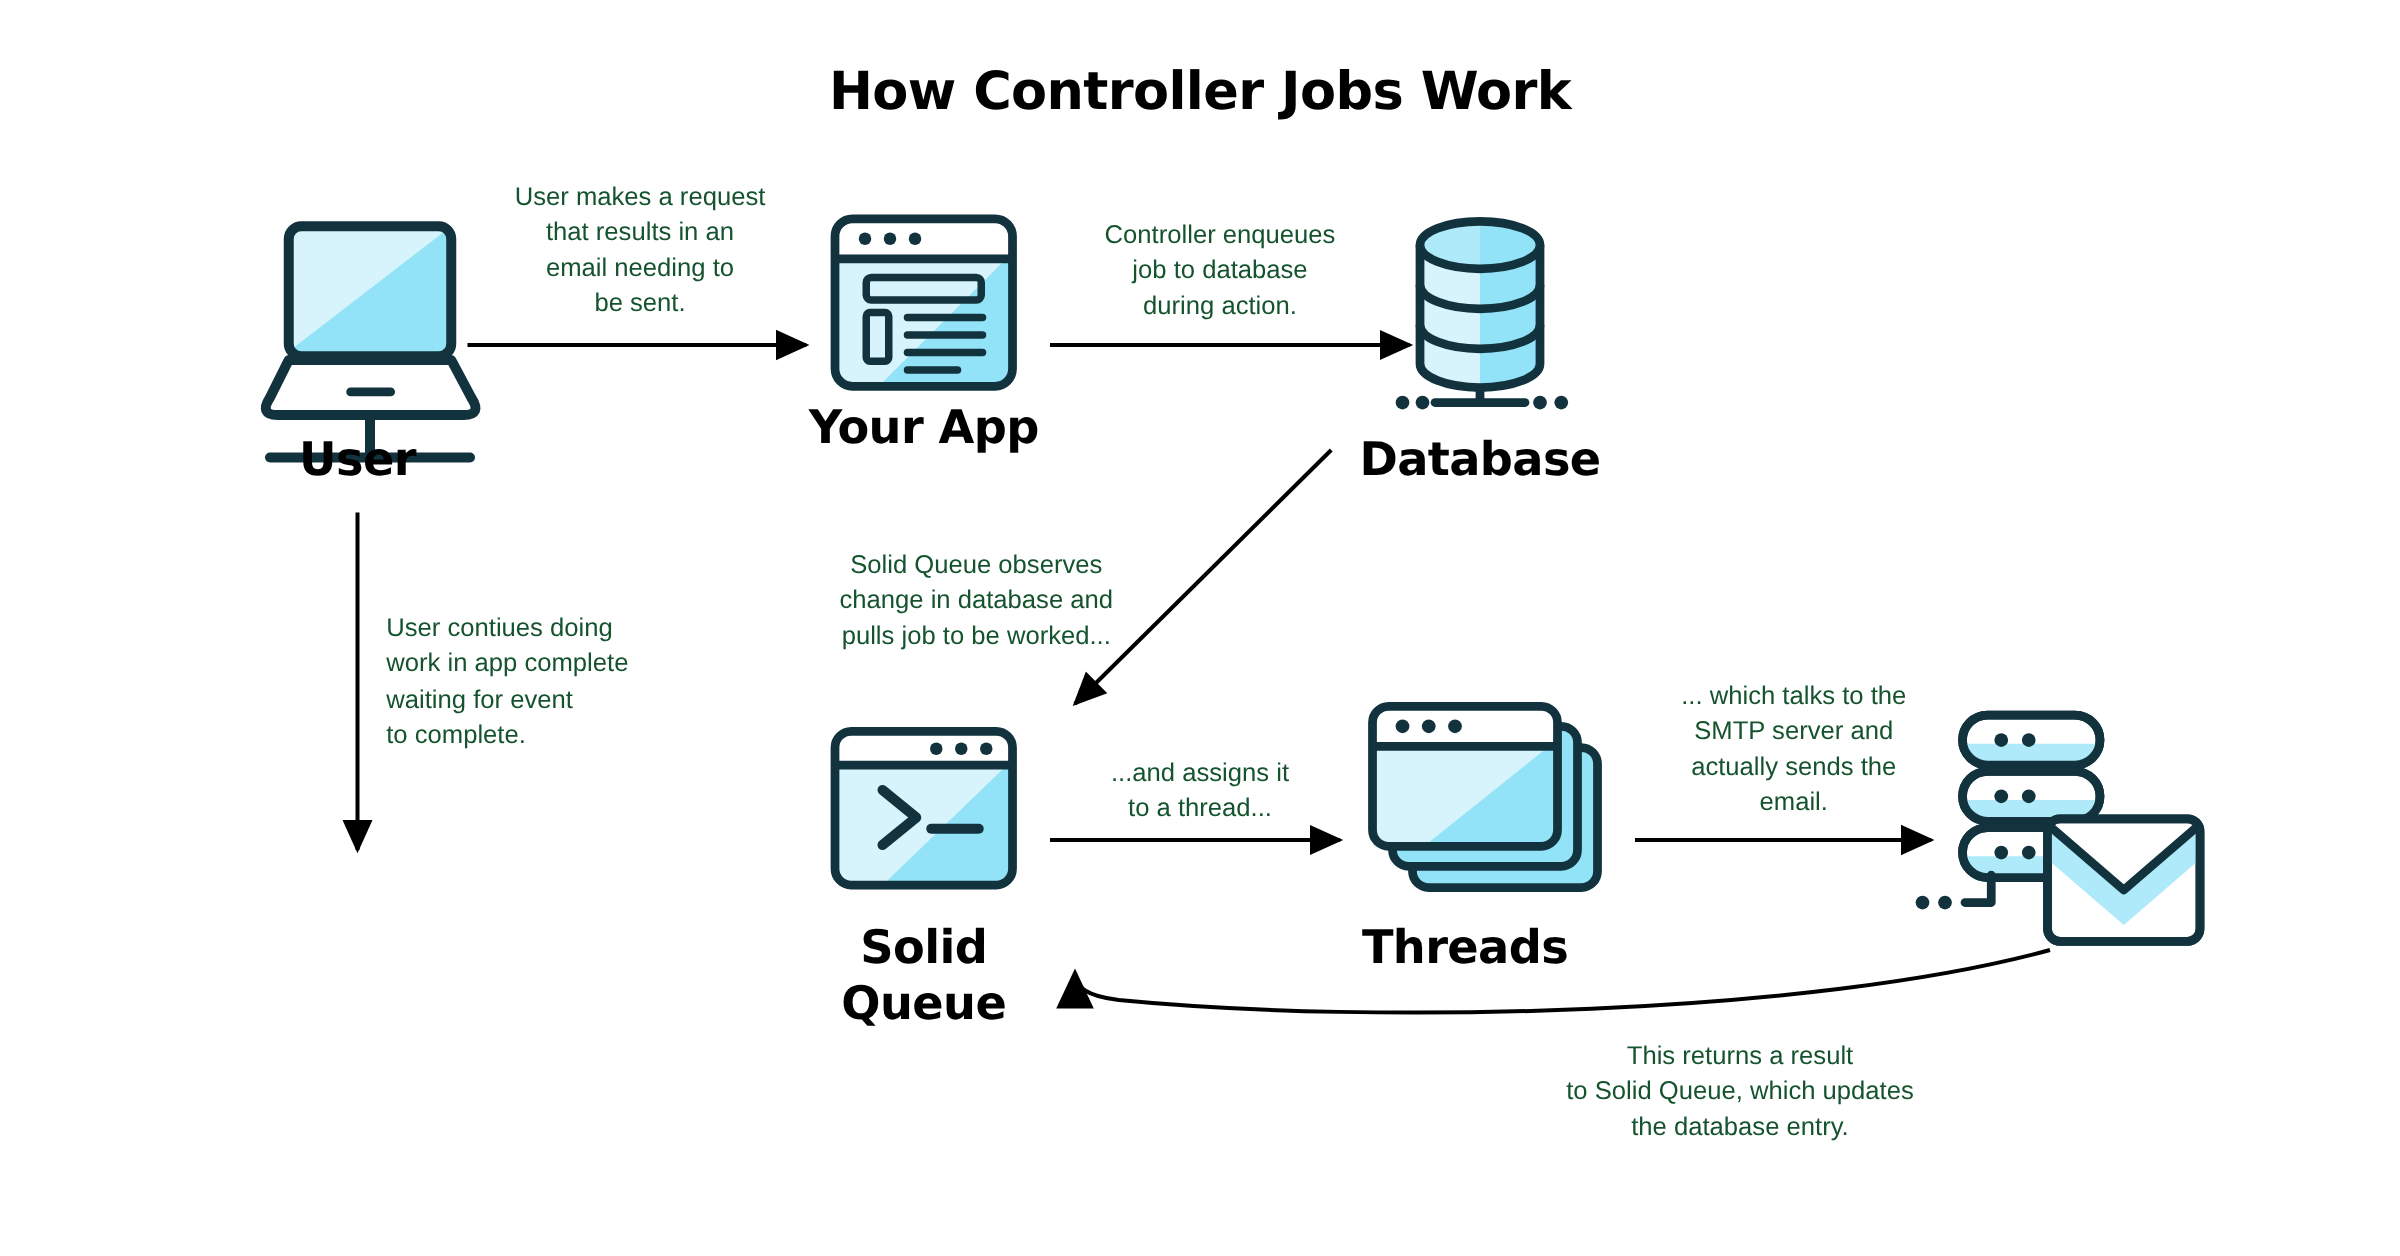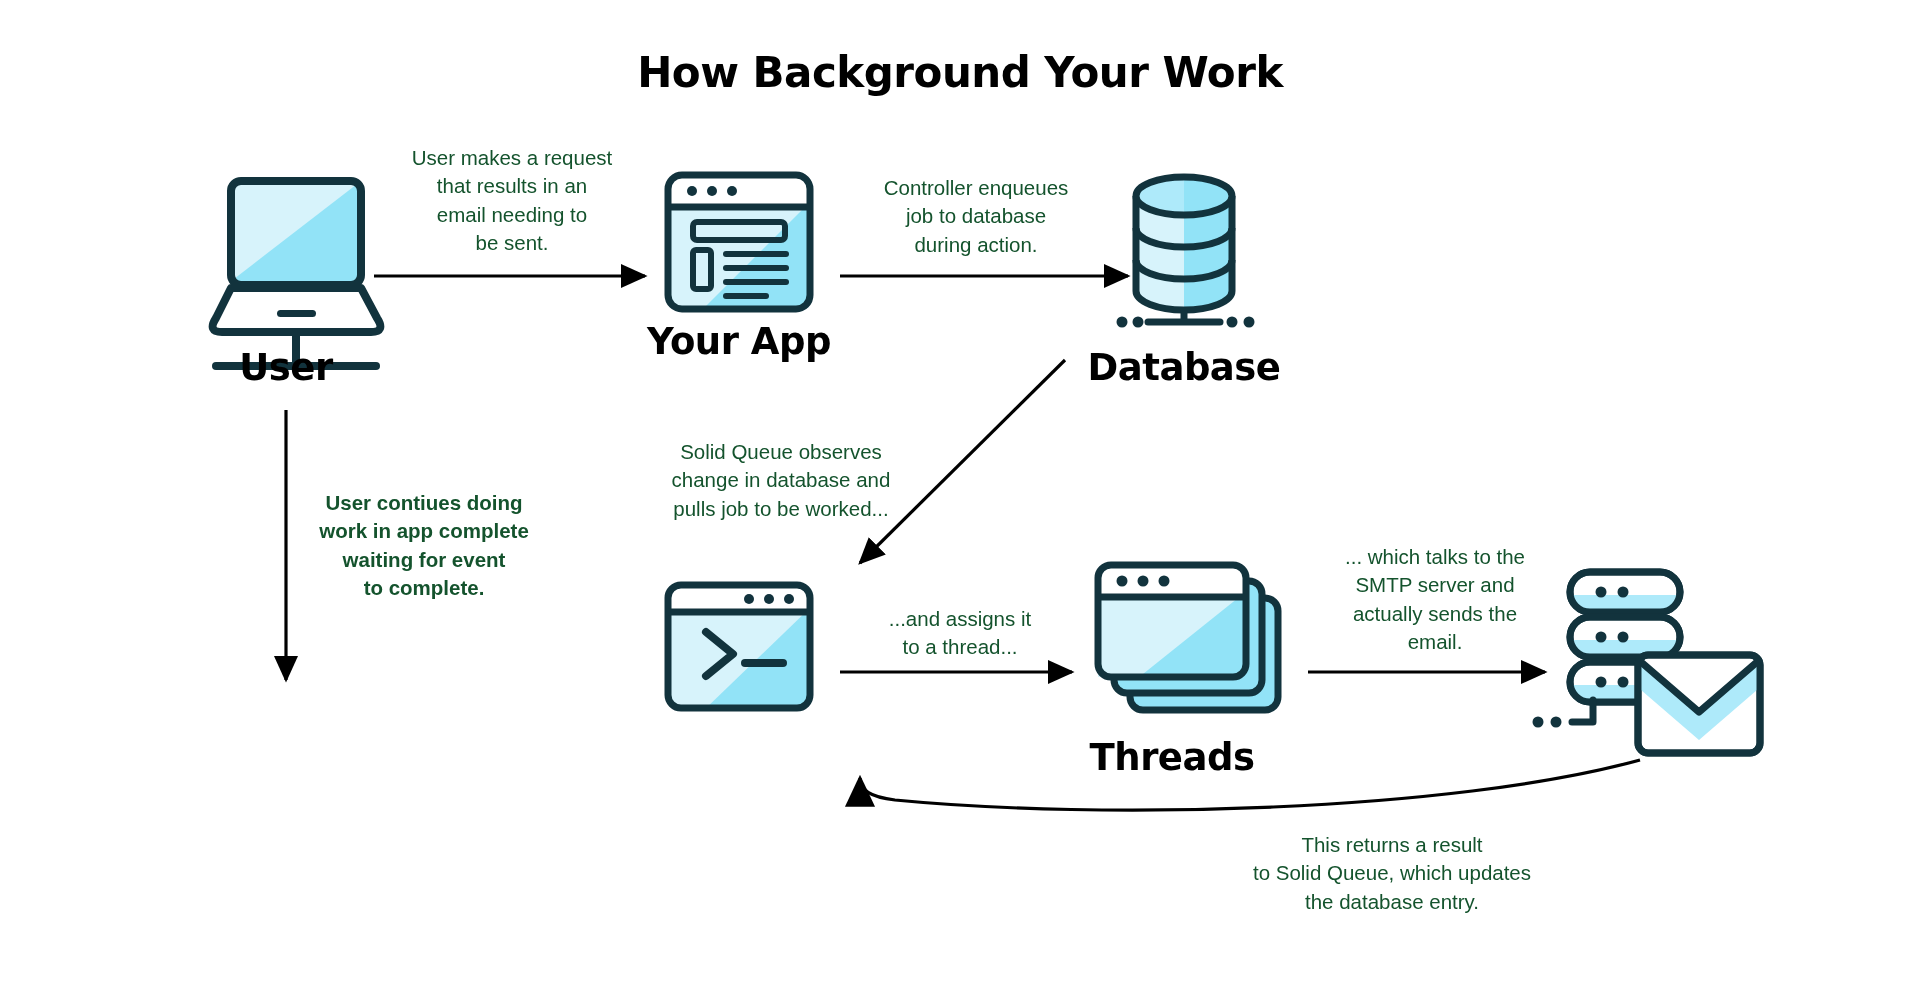--- a/index.html
+++ b/index.html
@@ -20,28 +20,28 @@
   .node-label{
     position:absolute;text-align:center;font-size:37px;font-weight:bold;
     color:#000;line-height:1.22;letter-spacing:-0.5px;
     font-family:"DejaVu Sans","Liberation Sans",sans-serif;
   }
 
   .edge-label{
     position:absolute;font-size:20.5px;line-height:1.38;color:#14532d;
     text-align:center;font-weight:500;
   }
-  .edge-label.left{text-align:center;font-weight:bold;}
+  .edge-label.left{text-align:left;}
 </style>
 </head>
 <body>
 
 <div id="canvas">
 
-  <div class="title">How Background Your Work</div>
+  <div class="title">How Controller Jobs Work</div>
 
   <svg class="svg-layer" viewBox="0 0 1920 1005">
     <defs>
       <marker id="arrowhead" markerWidth="9" markerHeight="9" refX="7.6" refY="4.5" orient="auto" markerUnits="strokeWidth">
         <path d="M0,0.7 L8.4,4.5 L0,8.3 Z" fill="#000"></path>
       </marker>
       <marker id="arrowheadThin" markerWidth="11" markerHeight="11" refX="9" refY="5.5" orient="auto" markerUnits="strokeWidth">
         <path d="M0,0.8 L10,5.5 L0,10.2 Z" fill="#000"></path>
       </marker>
 
@@ -191,20 +191,21 @@
       <path d="M1640,760 C1450,812 1100,820 895,800 C870,797 860,790 860,778" fill="none" stroke="#000" stroke-width="3.2" marker-end="url(#arrowheadThin)"></path>
     </g>
   </svg>
 
   <div class="node-label" style="left:176px;top:345px;width:220px;">User</div>
 
   <div class="node-label" style="left:629px;top:319px;width:220px;">Your App</div>
 
   <div class="node-label" style="left:1074px;top:345px;width:220px;">Database</div>
 
+  <div class="node-label" style="left:619px;top:735px;width:240px;">Solid Queue</div>
 
   <div class="node-label" style="left:1062px;top:735px;width:220px;">Threads</div>
 
 
   <div class="edge-label" style="left:398px;top:144px;width:228px;">
     <div>User makes a request</div>
     <div>that results in an</div>
     <div>email needing to</div>
     <div>be sent.</div>
   </div>

